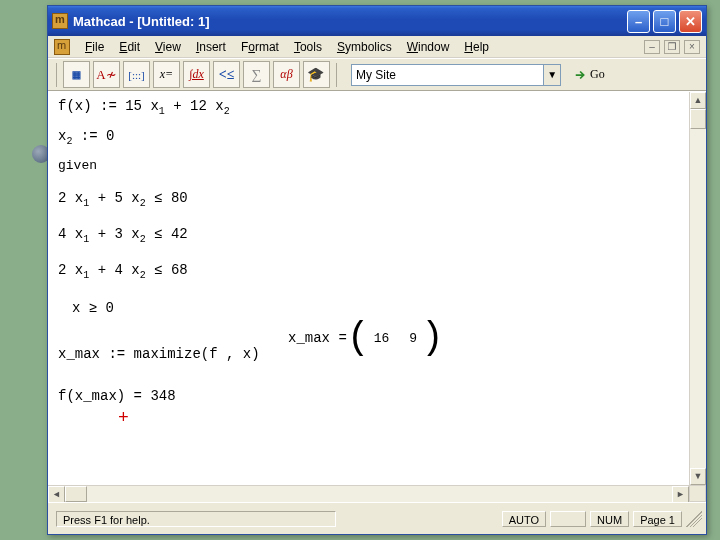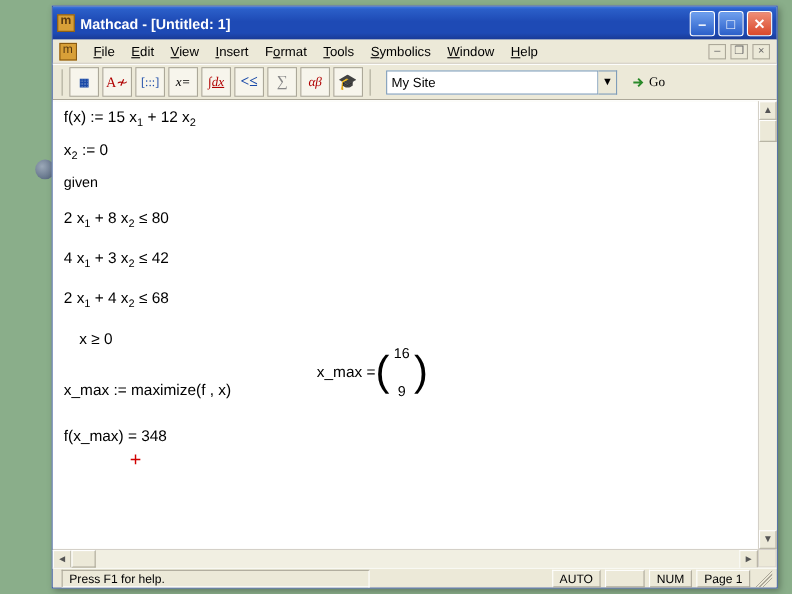--- a/index.html
+++ b/index.html
@@ -29,43 +29,43 @@
   .tbtn.lt { color:#1a4aa8; font-size:14px; font-weight:bold;}
   .tbtn.sum { color:#888; font-size:14px;}
   .tbtn.ab { color:#b00000; font-style:italic; font-size:12px;}
   .tbtn.book { color:#333; font-size:14px;}
   .sitebox { flex: 0 0 210px; margin-left: 8px; display:flex;}
   .siteinput { width: 100%; height: 22px; border: 1px solid #7f9db9; background:#fff; padding: 2px 4px; font-size: 12px; }
   .sitedrop { width:18px; height:22px; border:1px solid #7f9db9; border-left:none; background:#ece9d8; text-align:center; font-size:10px; line-height:20px;}
   .gobtn { margin-left: 6px; display:flex; align-items:center; gap:2px; padding:2px 4px; font-size:12px;font-family:Liberation Serif, serif;}
   .gobtn svg { width:14px; height:14px; }
   .workarea { flex: 1; display: flex; background:#ece9d8; border-top:1px solid #fff;}
-  .doc { flex: 1; background: #fff; position: relative; font-family: Liberation Sans, sans-serif; font-size: 14px; color:#000; overflow:hidden;}
+  .doc { flex: 1; background: #fff; position: relative; font-family: Liberation Mono, monospace; font-size: 14px; color:#000; overflow:hidden;}
   .vsb { width: 17px; background:#ece9d8; border-left:1px solid #d4d0c8; display:flex; flex-direction:column;}
   .sb-btn { height:17px; border:1px solid #fff; border-right-color:#aca899; border-bottom-color:#aca899; background:#ece9d8; font-size:9px; text-align:center; line-height:15px; color:#555;}
   .sb-track { flex:1; background:#f1efe2;}
   .sb-thumb { height:20px; border:1px solid #fff; border-right-color:#aca899; border-bottom-color:#aca899; background:#ece9d8; margin:0;}
   .hsb { height:17px; background:#ece9d8; display:flex; border-top:1px solid #d4d0c8;}
   .hsb .sb-btn { width:17px; height:17px;}
   .hsb .sb-track { flex:1; position:relative;}
   .hsb .sb-thumb { position:absolute; left:0; top:0; width:22px; height:100%;}
-  .statusbar { height:18px; background:#ece9d8; border-top:1px solid #fff; display:flex; align-items:center; font-size:11px; padding:0 4px;}
+  .statusbar { height:32px; background:#ece9d8; border-top:1px solid #fff; display:flex; align-items:center; font-size:11px; padding:0 4px;}
   .status-panel { border:1px solid #aca899; border-top-color:#fff; border-left-color:#fff; padding:1px 6px; margin-left:4px; height:16px; line-height:14px;}
   .status-panel.msg { flex:0 0 280px; border:1px solid #aca899; border-right-color:#fff; border-bottom-color:#fff;}
   .spacer2 { flex:1;}
   .grip { width:16px; height:16px; margin-left:4px; background:
     linear-gradient(135deg, transparent 50%, #aca899 50%, #aca899 55%, transparent 55%,
     transparent 60%, #aca899 60%, #aca899 65%, transparent 65%,
     transparent 70%, #aca899 70%, #aca899 75%, transparent 75%); }
   
   .mline { position:absolute; white-space:nowrap; }
   sub { font-size:10px; vertical-align:sub;}
   .paren { display:inline-flex; align-items:center; height:42px;}
   .paren .d { font-size:38px; font-weight:normal; line-height:38px;}
-  .paren .v { display:inline-flex; flex-direction:column; align-items:center; font-size:13px; gap:20px; padding:0 4px;}
+  .paren .v { display:inline-flex; flex-direction:row; align-items:center; font-size:13px; gap:20px; padding:0 4px;}
   .cursor-cross { position:absolute; left:100px; top:408px; color:#d00000; font-size:18px; font-weight:normal;}
   .corner { width:17px; height:17px; background:#ece9d8; border:1px solid #d4d0c8;}
 </style>
 </head>
 <body>
 
 <div class="bullet"></div>
 
 <div class="window">
 
@@ -124,21 +124,21 @@
   <div class="workarea">
     <div class="doc">
       <div class="mline" style="left:10px; top:6px">
         <span>f(x) := 15 x</span><sub>1</sub><span> + 12 x</span><sub>2</sub>
       </div>
       <div class="mline" style="left:10px; top:36px">
         <span>x</span><sub>2</sub><span> := 0</span>
       </div>
       <div class="mline" style="left:10px; top:66px; font-size:13px">given</div>
       <div class="mline" style="left:10px; top:98px">
-        <span>2 x</span><sub>1</sub><span> + 8 x</span><sub>2</sub><span> ≤ 80</span>
+        <span>2 x</span><sub>1</sub><span> + 5 x</span><sub>2</sub><span> ≤ 80</span>
       </div>
       <div class="mline" style="left:10px; top:134px">
         <span>4 x</span><sub>1</sub><span> + 3 x</span><sub>2</sub><span> ≤ 42</span>
       </div>
       <div class="mline" style="left:10px; top:170px">
         <span>2 x</span><sub>1</sub><span> + 4 x</span><sub>2</sub><span> ≤ 68</span>
       </div>
       <div class="mline" style="left:24px; top:208px">x ≥ 0</div>
       <div class="mline" style="left:10px; top:254px">x_max := maximize(f , x)</div>
       <div class="mline" style="left:240px; top:225px; display:flex; align-items:center">

